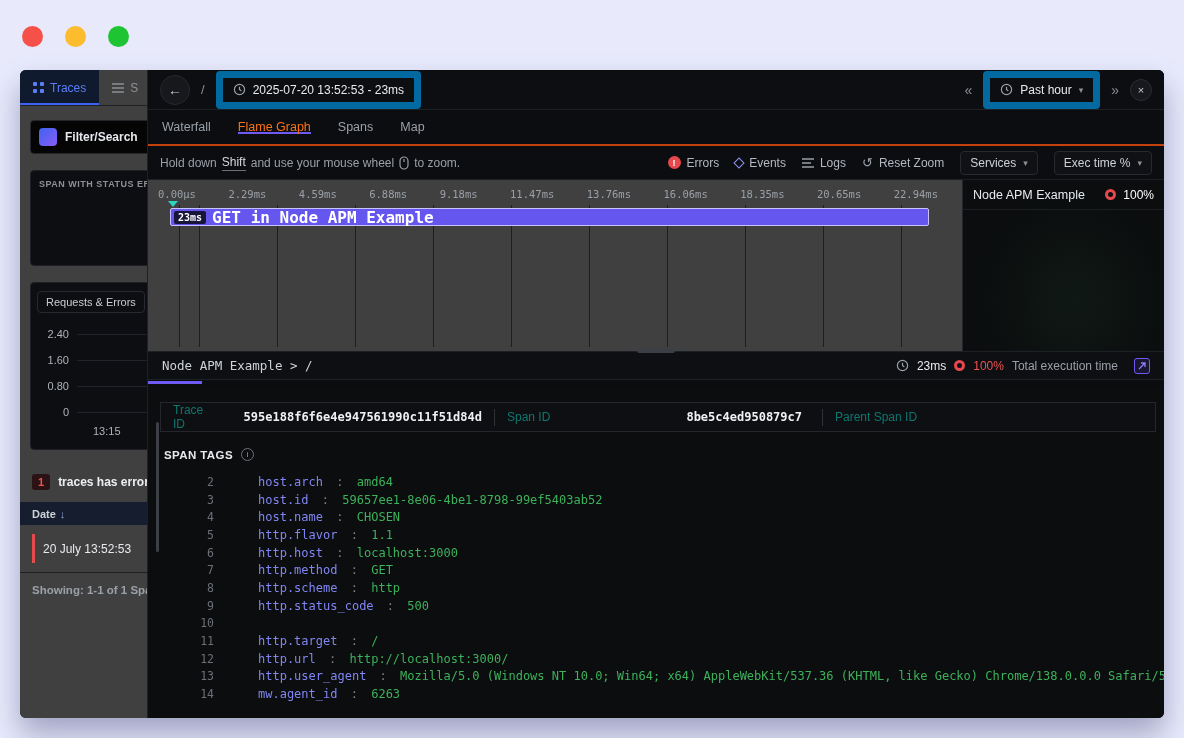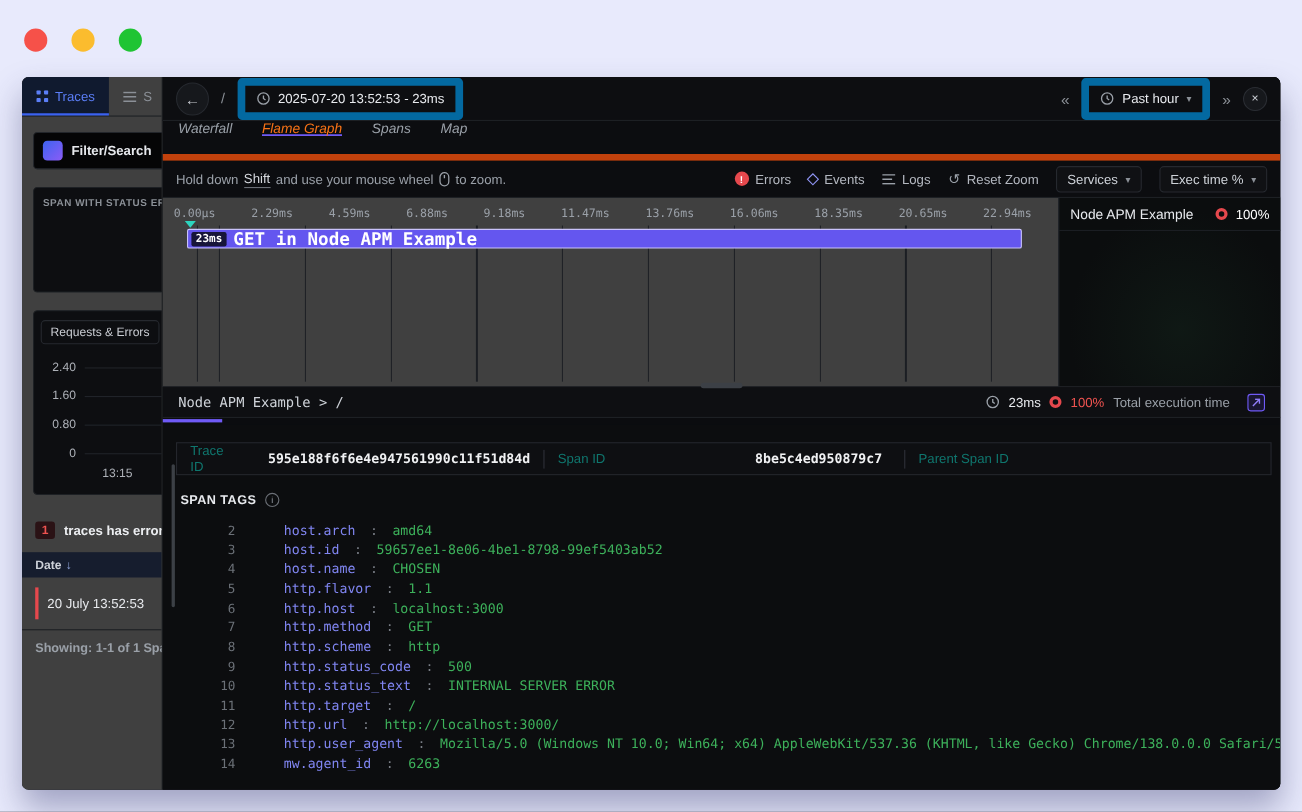--- a/index.html
+++ b/index.html
@@ -51,21 +51,21 @@
   .icon-btn { width:30px; height:30px; border-radius:50%; background:#16181c; border:1px solid #26292f; color:#c9ccd2;
               display:flex; align-items:center; justify-content:center; font-size:14px; flex:none; }
   .slash { color:#8b9097; font-size:13px; }
   .dt-chip { display:flex; align-items:center; gap:7px; border:7px solid #0369a1; border-radius:4px; padding:5px 10px; color:#e8eaee; font-size:12px; white-space:nowrap; }
   .hdr-right { margin-left:auto; display:flex; align-items:center; gap:11px; }
   .nav-arrow { color:#8b9097; font-size:14px; }
   .close-btn { width:22px; height:22px; border-radius:50%; border:1px solid #2a2d33; background:#16181c; color:#c9ccd2;
                display:flex; align-items:center; justify-content:center; font-size:11px; }
   .caret { font-size:9px; color:#8b9097; }
 
-  .tabsbar { height:36px; flex:none; border-bottom:6px solid #c2410c; display:flex; align-items:flex-start; gap:27px; padding:0 14px;font-style:italic; }
+  .tabsbar { height:36px; flex:none; border-bottom:2px solid #c2410c; display:flex; align-items:center; gap:27px; padding:0 14px; }
   .tab { display:flex; align-items:center; font-size:12.5px; color:#9aa0a8; }
   .tab.active { color:#f97316; box-shadow:inset 0 -2px 0 #6f5af6; }
 
   .toolbar { height:34px; flex:none; border-bottom:1px solid #1d2024; display:flex; align-items:center; padding:0 12px; font-size:12px; color:#9aa0a8; }
   .hint { display:flex; align-items:center; gap:5px; white-space:nowrap; }
   .hint .key { color:#d6d9de; border-bottom:1px solid #6b6f76; padding-bottom:1px; }
   .tb-right { margin-left:auto; display:flex; align-items:center; gap:16px; color:#b4b8c0; }
   .tb-item { display:flex; align-items:center; gap:6px; font-size:12px; white-space:nowrap; }
   .err-ico { width:13px; height:13px; border-radius:50%; background:#e5484d; color:#fff; font-size:9px; font-weight:bold;
              display:flex; align-items:center; justify-content:center; }
@@ -457,25 +457,20 @@
             <span class="tag-ln">9</span>
             <span class="tag-kv">
               <span class="tag-key">http.status_code</span>
               <span class="tag-sep">:</span>
               <span class="tag-val">500</span>
             </span>
           </div>
 
           <div class="tag-row">
             <span class="tag-ln">10</span>
-            <span class="tag-kv">
-              <span class="tag-key">http.status_text</span>
-              <span class="tag-sep">:</span>
-              <span class="tag-val">INTERNAL SERVER ERROR</span>
-            </span>
           </div>
 
           <div class="tag-row">
             <span class="tag-ln">11</span>
             <span class="tag-kv">
               <span class="tag-key">http.target</span>
               <span class="tag-sep">:</span>
               <span class="tag-val">/</span>
             </span>
           </div>

